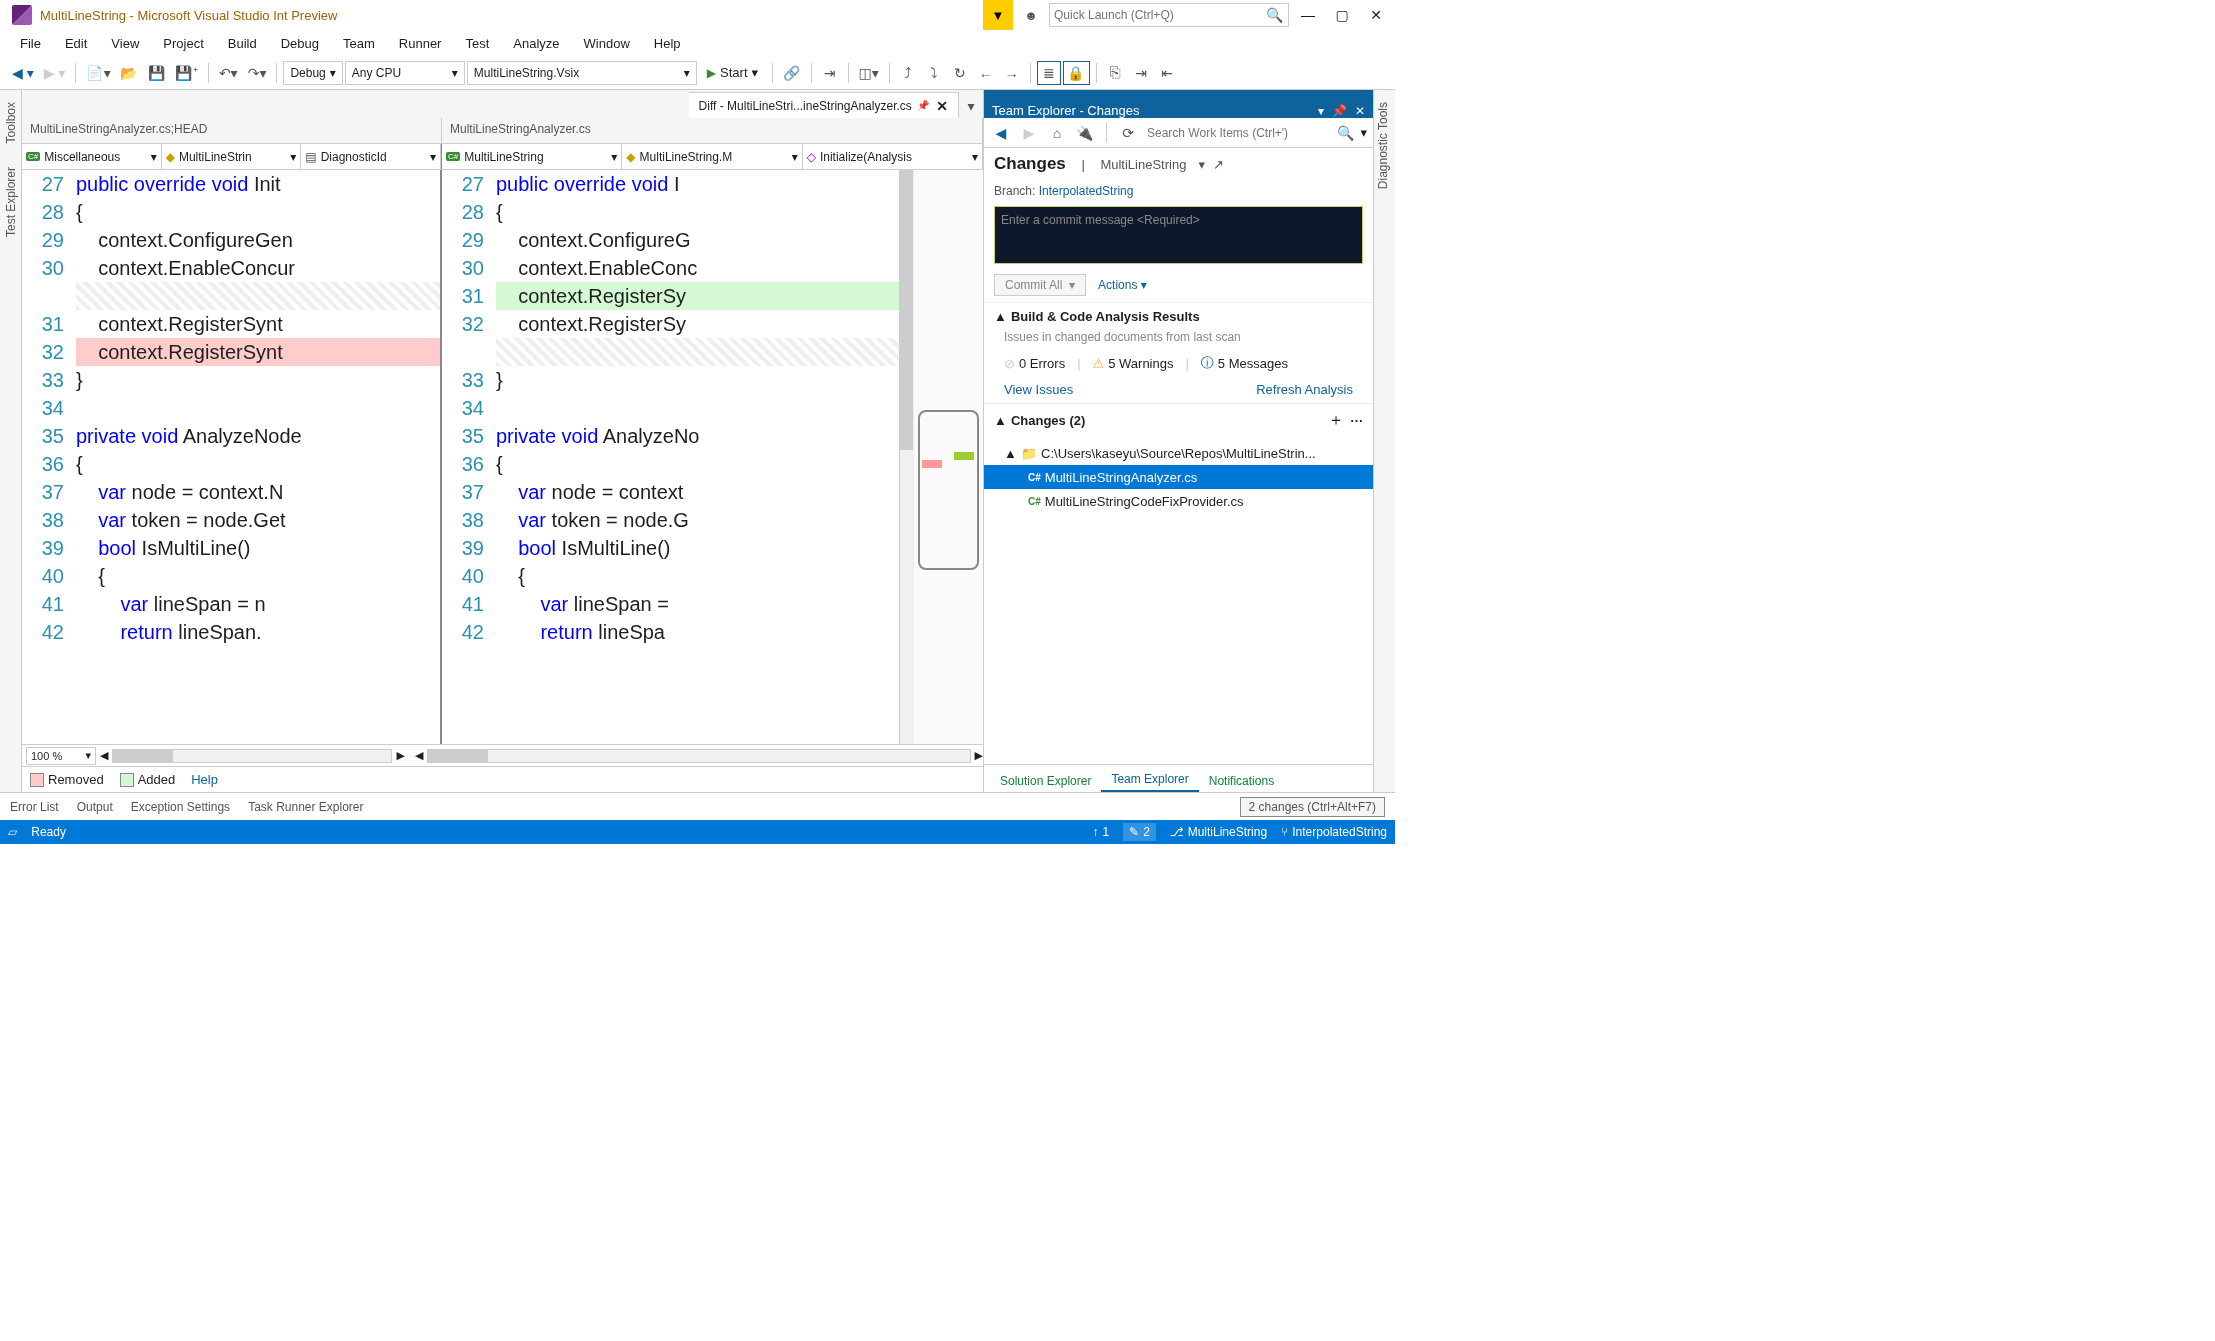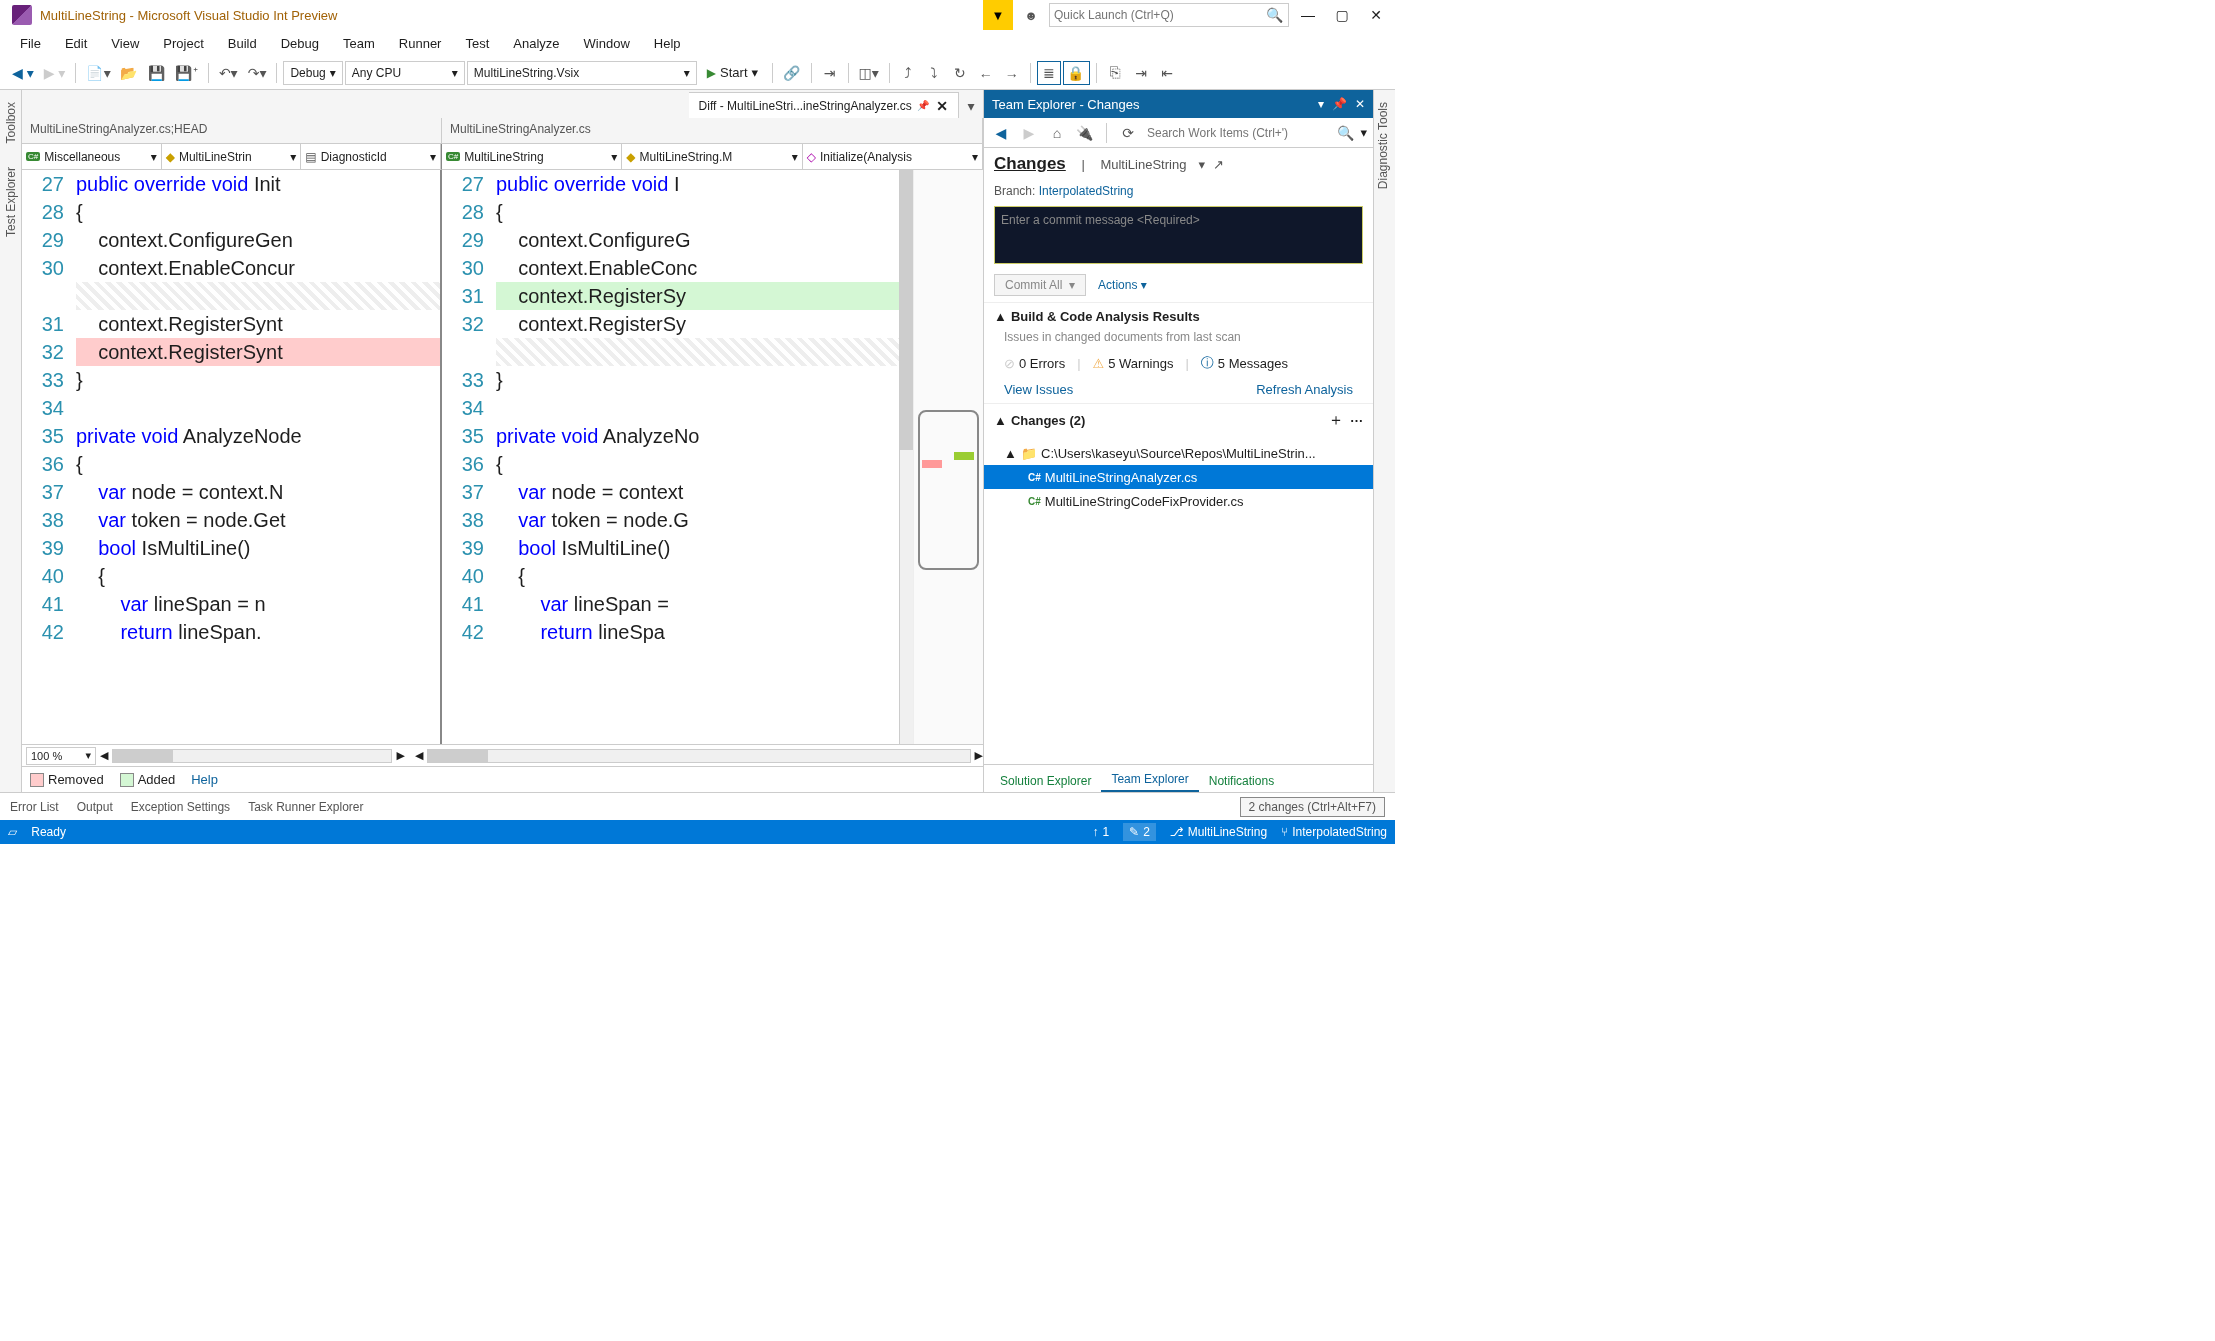--- a/index.html
+++ b/index.html
@@ -69,28 +69,28 @@
 .pane-footer { height: 22px; display: flex; align-items: center; border-top: 1px solid #ccc; }
 .zoom-combo { width: 70px; border: 1px solid #ccc; height: 18px; margin: 0 4px; font-size: 11px; padding: 0 4px; display:flex; align-items:center; justify-content:space-between;}
 .hscroll { flex: 1; height: 14px; background: #f0f0f0; border: 1px solid #ccc; position: relative; margin: 0 4px;}
 .hscroll-thumb { position: absolute; height: 100%; background: #cdcdcd; }
 
 .legend-bar { height: 26px; display: flex; align-items: center; padding: 0 8px; gap: 16px; border-top: 1px solid #ccc; }
 .legend-chip { width: 14px; height: 14px; border: 1px solid #888; display: inline-block; vertical-align: middle; margin-right: 4px; }
 .help-link { color: #0e639c; }
 
 .panel { width: 390px; display: flex; flex-direction: column; border-left: 1px solid #ccc; }
-.panel-title { height: 28px; background: #0e639c; color: #fff; display: flex; align-items: center; padding: 0 8px; font-size: 13px; }
+.panel-title { height: 28px; background: #0e639c; color: #fff; display: flex; align-items: flex-end; padding: 0 8px; font-size: 13px; }
 .panel-title-btns { margin-left: auto; display: flex; gap: 8px; font-size: 12px; }
 .panel-toolbar { height: 30px; display: flex; align-items: center; padding: 0 6px; gap: 6px; border-bottom: 1px solid #ccc; }
 .panel-toolbar .tb-ic { width: 22px; height: 22px; display: flex; align-items: center; justify-content: center; font-size: 14px; color: #555; cursor: pointer; }
 .panel-search { flex: 1; border: none; padding: 2px; color: #999; font-size: 12px; }
 
 .changes-head { padding: 6px 10px; display: flex; align-items: center; }
-.changes-head b { font-size: 17px; text-decoration: underline; }
+.changes-head b { font-size: 17px; }
 .changes-head span { color: #555; margin-left: 12px; }
 .popout { margin-left: auto; color: #555; }
 
 .branch-row { padding: 4px 10px; font-size: 12px; color: #555; }
 .branch-row a { color: #0e639c; text-decoration: none; }
 
 .commit-msg { margin: 4px 10px; height: 58px; background: #0f172a; border: 1px solid #cccc66; padding: 6px; font-size: 12px; color: #888; }
 
 .commit-actions { padding: 6px 10px; display: flex; align-items: center; gap: 12px; }
 .commit-btn { border: 1px solid #ccc; padding: 3px 10px; font-size: 12px; color: #888; background: #f5f5f5; }

